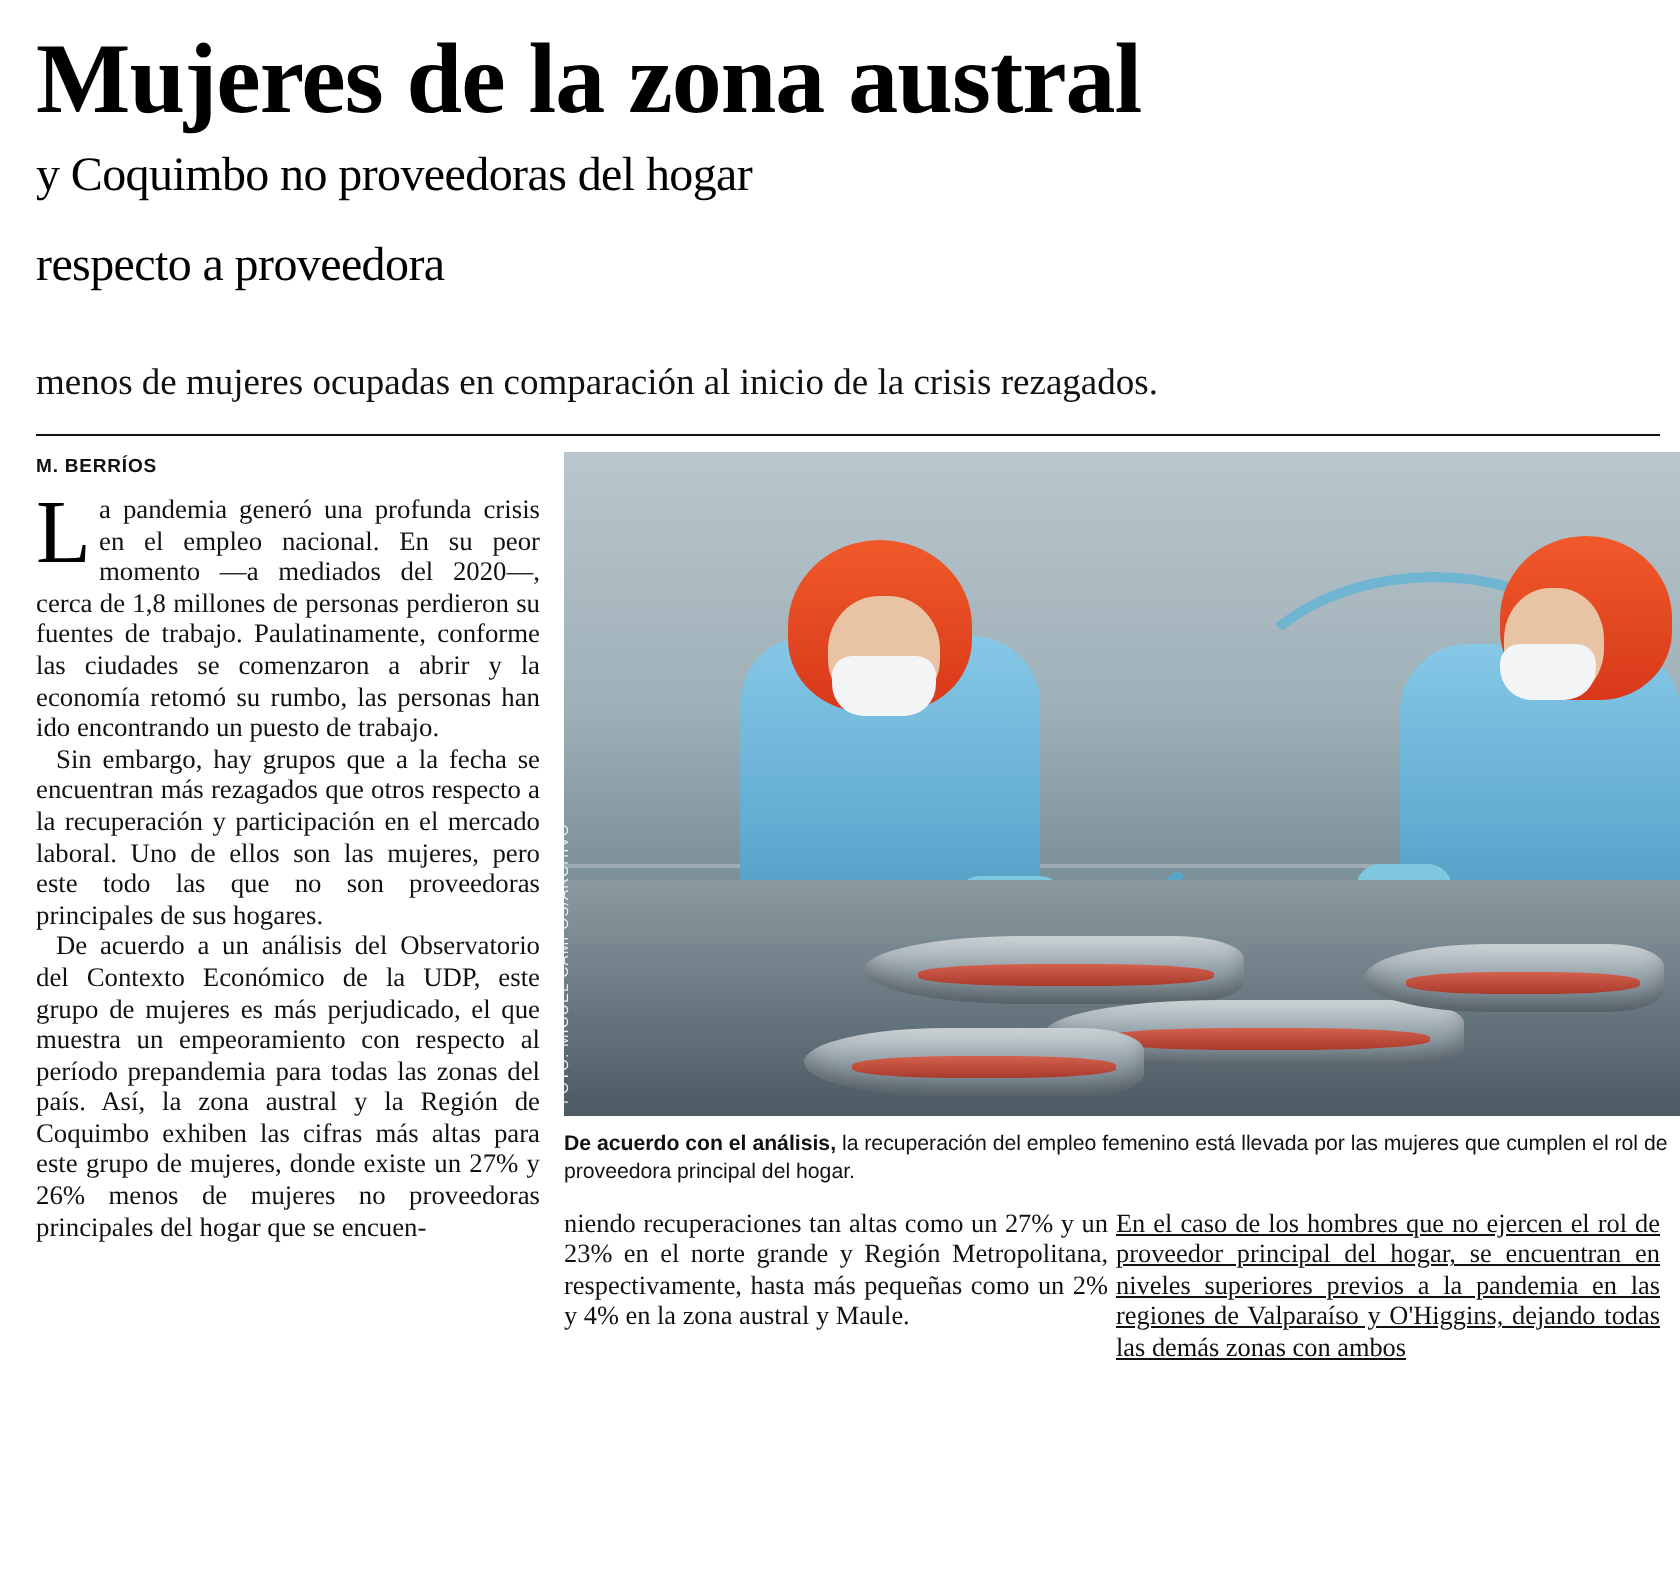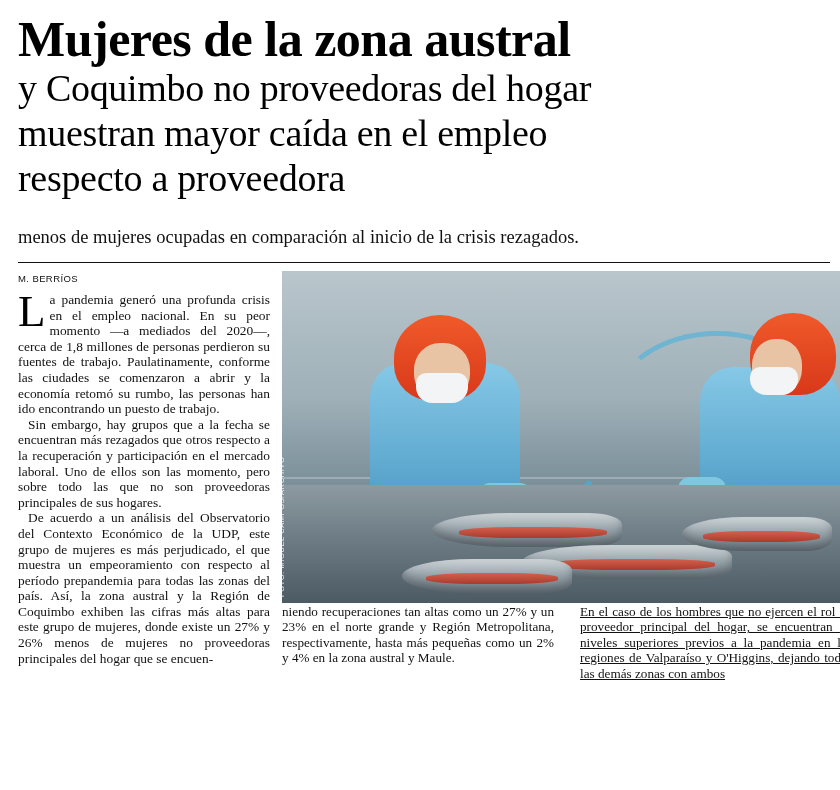--- a/index.html
+++ b/index.html
@@ -32,21 +32,21 @@
     line-height: 50px;
     letter-spacing: -0.5px;
     color: #000;
   }
   .headline .l2,
   .headline .l3,
   .headline .l4 {
     display: block;
     font-family: "Liberation Serif", serif;
     font-weight: normal;
-    font-size: 38px;
+    font-size: 24px;
     line-height: 45px;
     letter-spacing: -0.3px;
     color: #000;
   }
   .headline .l2 { margin-top: 2px; }
 
   
   .standfirst {
     margin: 24px 0 0 4px;
     width: 812px;
@@ -75,21 +75,21 @@
 
   
   .col-left {
     width: 256px;
     flex: 0 0 256px;
     padding-left: 4px;
   }
   .byline {
     font-family: "Liberation Sans", sans-serif;
     font-size: 9.5px;
-    font-weight: normal;
+    font-weight: bold;
     letter-spacing: 0.4px;
     color: #111;
     margin: 2px 0 8px 0;
   }
   .col-left p, .col-right p, .col-mid p {
     margin: 0;
     text-align: justify;
     font-family: "Liberation Serif", serif;
     font-size: 13.4px;
     line-height: 15.6px;
@@ -199,54 +199,53 @@
     font-family: "Liberation Sans", sans-serif;
     font-size: 10.6px;
     line-height: 14px;
     color: #111;
   }
   .caption b { font-weight: bold; }
 
   
   .lower-cols {
     display: flex;
-    gap: 26px;
-    margin-top: 1px;
+    gap: 4px;
+    margin-top: 11px;
     width: 558px;
   }
   .col-mid, .col-right { width: 272px; flex: 0 0 272px; }
   .col-mid p, .col-right p { font-size: 13.2px; line-height: 15.4px; }
   .col-mid p.first, .col-right p.first { text-indent: 0; }
 
   .clip { overflow: hidden; }
 </style>
 </head>
 <body>
 
 <div class="page">
 
   <h1 class="headline">
     <span class="l1">Mujeres de la zona austral</span>
     <span class="l2">y Coquimbo no proveedoras del hogar</span>
-    <span class="l3">muestran mayor caída en el empleo</span>
     <span class="l4">respecto a proveedora</span>
   </h1>
 
   <div class="standfirst">
     <span>menos de mujeres ocupadas en comparación al inicio de la crisis rezagados.</span>
   </div>
 
   <div class="rule"></div>
 
   <div class="body-area">
 
     <div class="col-left clip" style="height:460px;">
       <div class="byline">M. BERRÍOS</div>
       <p class="first"><span class="dropcap">L</span><span>a pandemia generó una profunda crisis en el empleo nacional. En su peor momento —a mediados del 2020—, cerca de 1,8 millones de personas perdieron su fuentes de trabajo. Paulatinamente, conforme las ciudades se comenzaron a abrir y la economía retomó su rumbo, las personas han ido encontrando un puesto de trabajo.</span></p>
-      <p>Sin embargo, hay grupos que a la fecha se encuentran más rezagados que otros respecto a la recuperación y participación en el mercado laboral. Uno de ellos son las momento, pero sobre todo las que no son proveedoras principales de sus hogares.</p>
+      <p>Sin embargo, hay grupos que a la fecha se encuentran más rezagados que otros respecto a la recuperación y participación en el mercado laboral. Uno de ellos son las mujeres, pero este todo las que no son proveedoras principales de sus hogares.</p>
       <p>De acuerdo a un análisis del Observatorio del Contexto Económico de la UDP, este grupo de mujeres es más perjudicado, el que muestra un empeoramiento con respecto al período prepandemia para todas las zonas del país. Así, la zona austral y la Región de Coquimbo exhiben las cifras más altas para este grupo de mujeres, donde existe un 27% y 26% menos de mujeres no proveedoras principales del hogar que se encuen-</p>
     </div>
 
     <div class="col-photo">
 
       <div class="photo">
         <div class="ph-wall"></div>
         <div class="ph-floorline"></div>
 
         <div class="ph-hose h1"></div>
@@ -279,20 +278,23 @@
         <div class="fish" style="left:120px; bottom:10px; width:170px;">
             <div class="belly"></div>
           </div>
         <div class="fish" style="left:400px; bottom:52px; width:150px;">
             <div class="belly"></div>
           </div>
 
         <div class="photo-credit">FOTO: MIGUEL CAMPOS/ARCHIVO</div>
       </div>
 
+      <div class="caption">
+        <b>De acuerdo con el análisis,</b><span> la recuperación del empleo femenino está llevada por las mujeres que cumplen el rol de proveedora principal del hogar.</span>
+      </div>
 
       <div class="lower-cols">
         <div class="col-mid clip" style="height:110px;">
           <p class="first">niendo recuperaciones tan altas como un 27% y un 23% en el norte grande y Región Metropolitana, respectivamente, hasta más pequeñas como un 2% y 4% en la zona austral y Maule.</p>
         </div>
         <div class="col-right clip" style="height:110px;text-decoration:underline;">
           <p class="first">En el caso de los hombres que no ejercen el rol de proveedor principal del hogar, se encuentran en niveles superiores previos a la pandemia en las regiones de Valparaíso y O'Higgins, dejando todas las demás zonas con ambos</p>
         </div>
       </div>
 

